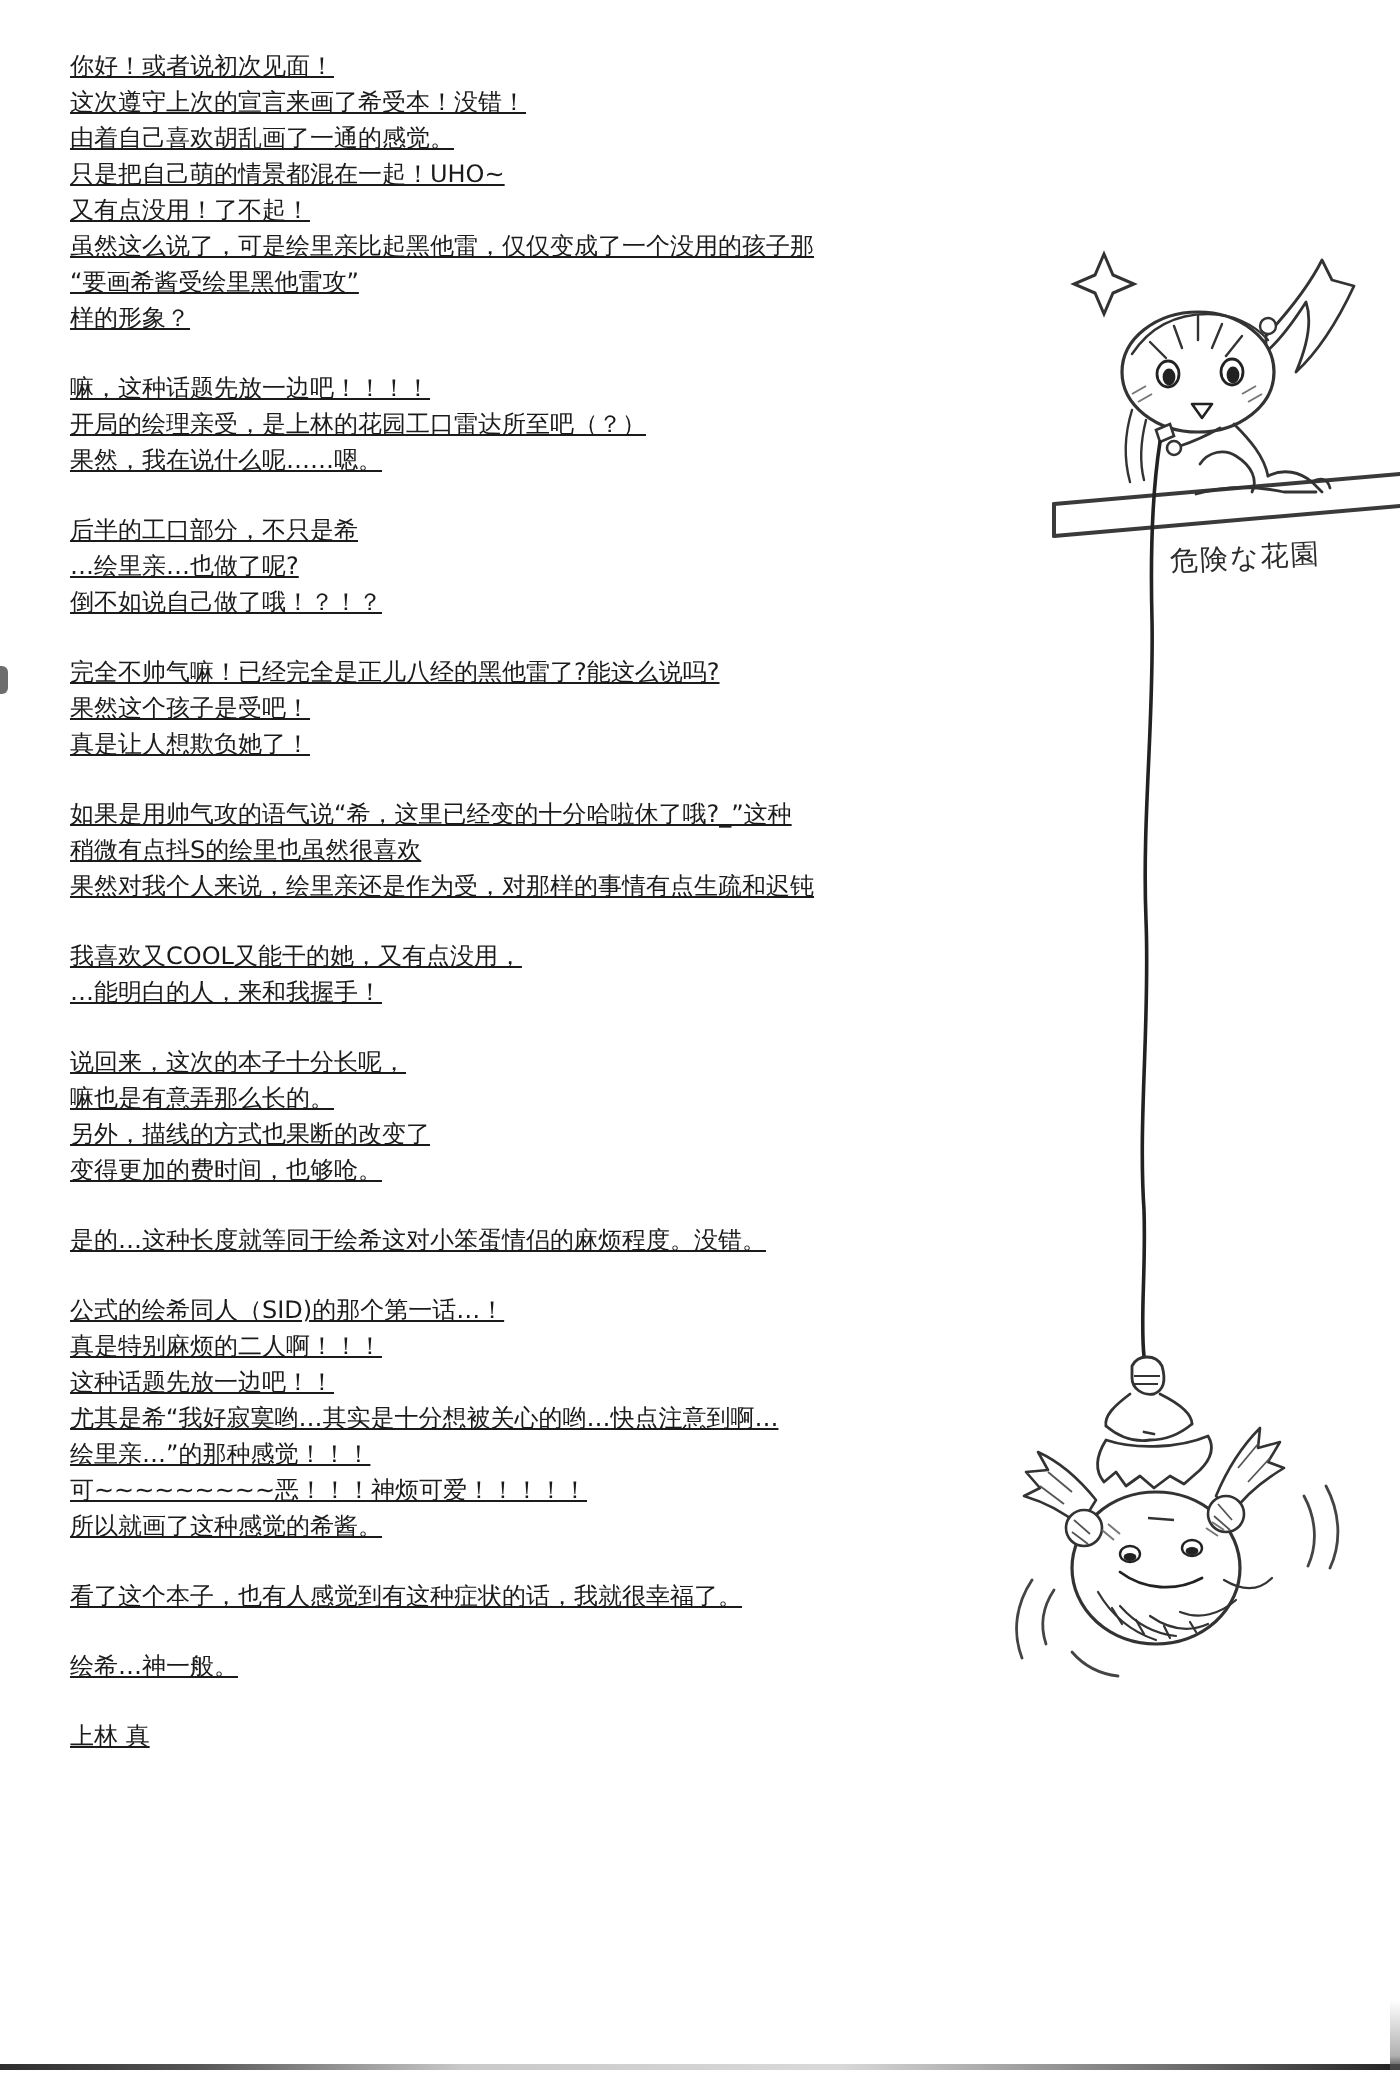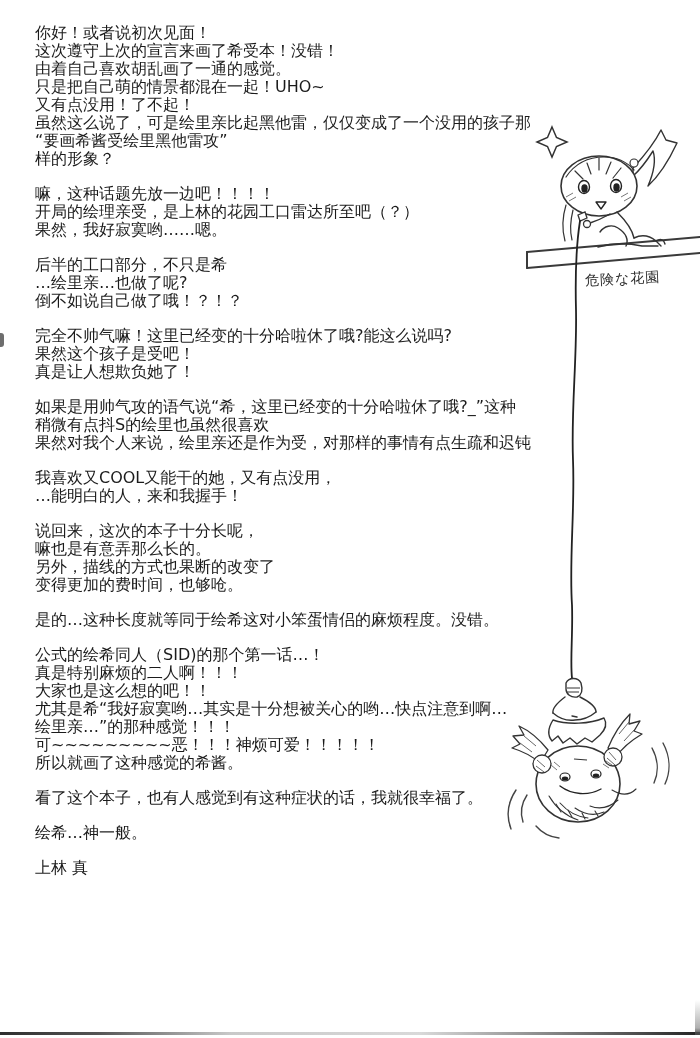--- a/index.html
+++ b/index.html
@@ -4,21 +4,21 @@
 <style>
   html,body{margin:0;padding:0;}
   body{
     width:700px;height:1038px;position:relative;overflow:hidden;
     background:#ffffff;
     font-family:"DejaVu Sans",sans-serif;
   }
   .page{position:absolute;inset:0;}
   .text-col{
     position:absolute;left:35px;top:24px;width:650px;
-    color:#1b1b1b;font-size:16px;line-height:18px;
+    color:#1b1b1b;font-size:12px;line-height:18px;text-decoration:underline;
   }
   .para{margin:0 0 17px 0;}
   .line{white-space:nowrap;letter-spacing:0;}
   .signature{white-space:nowrap;}
   .sketch-caption{
     position:absolute;left:585px;top:270px;width:90px;
     font-size:14px;color:#2c2c2c;transform:rotate(-3deg);
     white-space:nowrap;letter-spacing:1px;
   }
   svg.overlay{position:absolute;inset:0;pointer-events:none;}
@@ -48,29 +48,29 @@
           <div class="line">由着自己喜欢胡乱画了一通的感觉。</div>
           <div class="line">只是把自己萌的情景都混在一起！UHO~</div>
           <div class="line">又有点没用！了不起！</div>
           <div class="line">虽然这么说了，可是绘里亲比起黑他雷，仅仅变成了一个没用的孩子那</div>
           <div class="line">“要画希酱受绘里黑他雷攻”</div>
           <div class="line">样的形象？</div>
         </div>
         <div class="para">
           <div class="line">嘛，这种话题先放一边吧！！！！</div>
           <div class="line">开局的绘理亲受，是上林的花园工口雷达所至吧（？）</div>
-          <div class="line">果然，我好寂寞哟……嗯。</div>
+          <div class="line">果然，我在说什么呢……嗯。</div>
         </div>
         <div class="para">
           <div class="line">后半的工口部分，不只是希</div>
           <div class="line">…绘里亲…也做了呢?</div>
           <div class="line">倒不如说自己做了哦！？！？</div>
         </div>
         <div class="para">
-          <div class="line">完全不帅气嘛！这里已经变的十分哈啦休了哦?能这么说吗?</div>
+          <div class="line">完全不帅气嘛！已经完全是正儿八经的黑他雷了?能这么说吗?</div>
           <div class="line">果然这个孩子是受吧！</div>
           <div class="line">真是让人想欺负她了！</div>
         </div>
         <div class="para">
           <div class="line">如果是用帅气攻的语气说“希，这里已经变的十分哈啦休了哦?_”这种</div>
           <div class="line">稍微有点抖S的绘里也虽然很喜欢</div>
           <div class="line">果然对我个人来说，绘里亲还是作为受，对那样的事情有点生疏和迟钝</div>
         </div>
         <div class="para">
           <div class="line">我喜欢又COOL又能干的她，又有点没用，</div>
@@ -81,21 +81,21 @@
           <div class="line">嘛也是有意弄那么长的。</div>
           <div class="line">另外，描线的方式也果断的改变了</div>
           <div class="line">变得更加的费时间，也够呛。</div>
         </div>
         <div class="para">
           <div class="line">是的…这种长度就等同于绘希这对小笨蛋情侣的麻烦程度。没错。</div>
         </div>
         <div class="para">
           <div class="line">公式的绘希同人（SID)的那个第一话…！</div>
           <div class="line">真是特别麻烦的二人啊！！！</div>
-          <div class="line">大家也是这么想的吧！！</div>
+          <div class="line">这种话题先放一边吧！！</div>
           <div class="line">尤其是希“我好寂寞哟…其实是十分想被关心的哟…快点注意到啊…</div>
           <div class="line">绘里亲…”的那种感觉！！！</div>
           <div class="line">可~~~~~~~~~恶！！！神烦可爱！！！！！</div>
           <div class="line">所以就画了这种感觉的希酱。</div>
         </div>
         <div class="para">
           <div class="line">看了这个本子，也有人感觉到有这种症状的话，我就很幸福了。</div>
         </div>
         <div class="para">
           <div class="line">绘希…神一般。</div>

